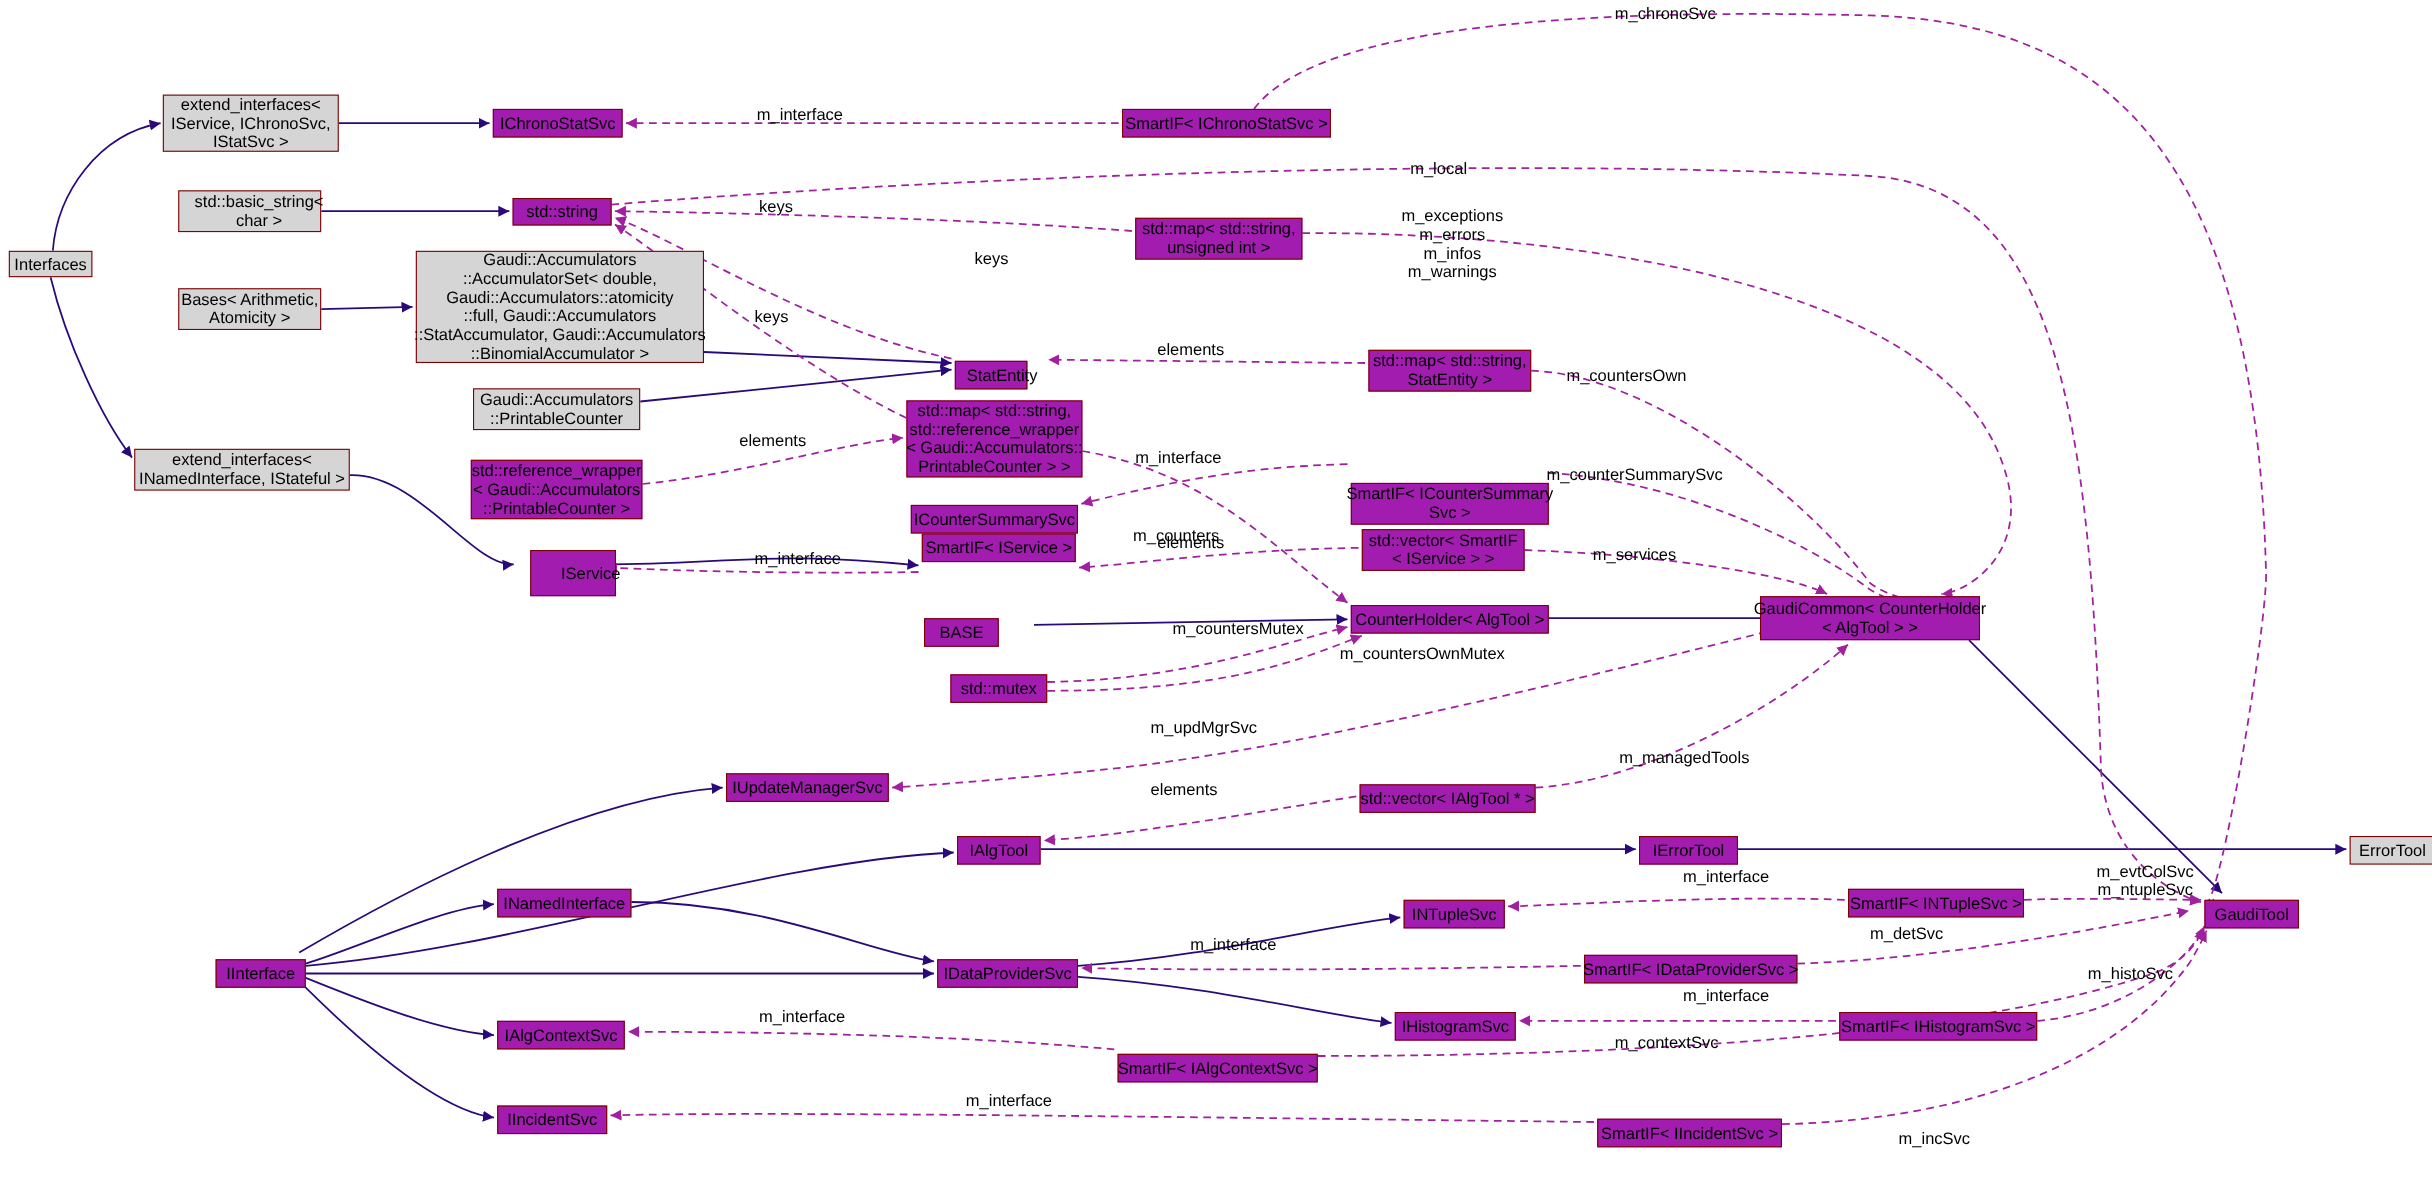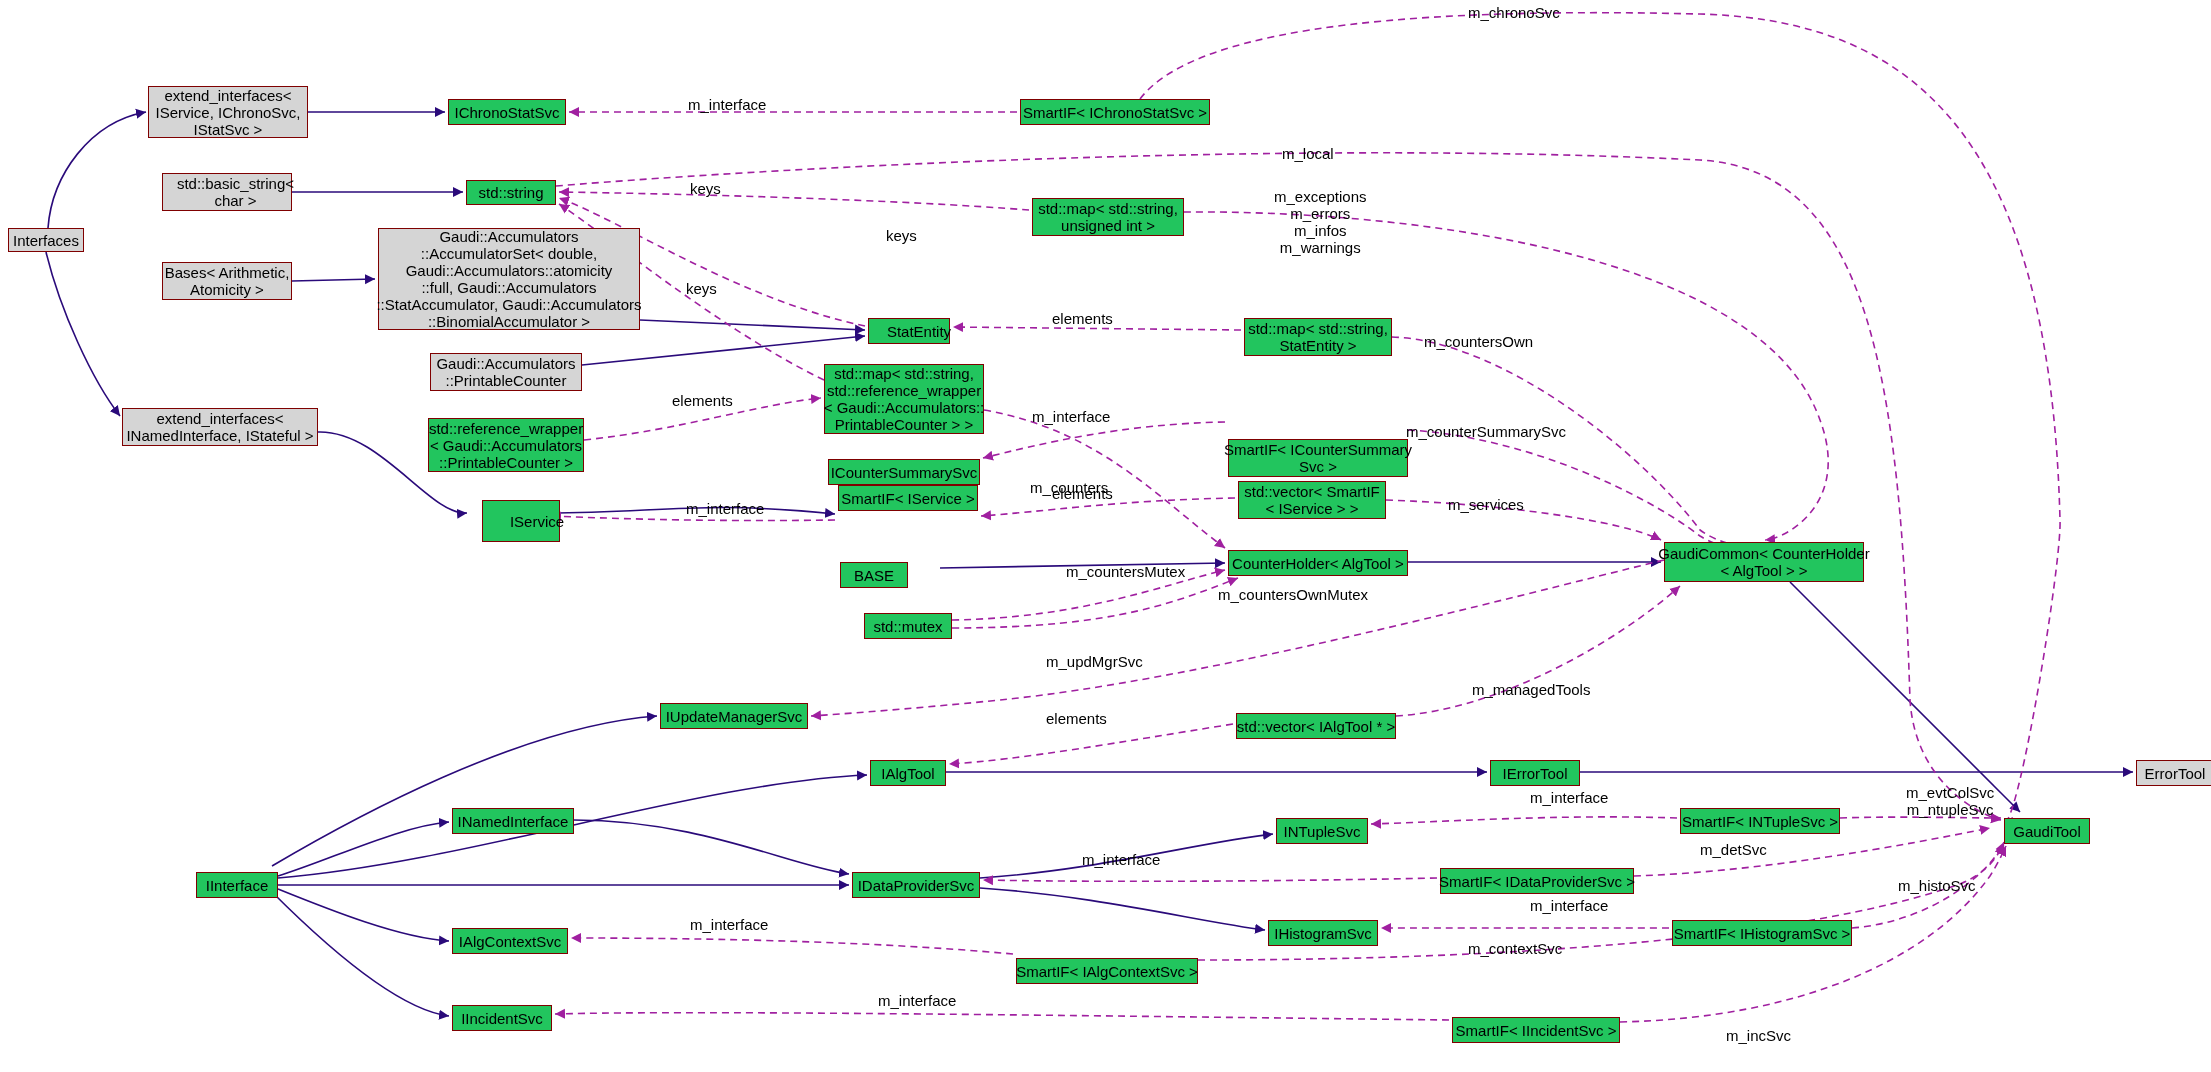--- a/index.html
+++ b/index.html
@@ -1,19 +1,19 @@
 <!DOCTYPE html>
 <html><head>
 <meta charset="utf-8">
 <style>
   html,body{margin:0;padding:0;background:#ffffff;}
   body{width:2211px;height:1072px;position:relative;font-family:"Liberation Sans",sans-serif;overflow:hidden;}
   #canvas{position:absolute;left:0;top:0;width:2211px;height:1072px;}
   svg.wires{position:absolute;left:0;top:0;width:2211px;height:1072px;pointer-events:none;}
-  .node{position:absolute;box-sizing:border-box;border:1px solid #7f0000;background:#22c55e;color:#000000;
+  .node{position:absolute;box-sizing:border-box;border:1px solid #7f0000;background:#a21caf;color:#000000;
         font-size:15px;line-height:17px;text-align:center;display:flex;align-items:center;justify-content:center;
         padding:1px 4px;white-space:pre;}
   .node.gray{background:#d5d5d5;border-color:#7f0000;}
   .edgelabel{position:absolute;font-size:15px;line-height:17px;color:#000000;white-space:pre;text-align:center;}
 </style>
 </head>
 <body>
 
 <div id="canvas">
 
@@ -154,21 +154,21 @@
     <div class="node" style="left: 1032px; top: 198px; width: 152px; height: 38px;">std::map&lt; std::string,
 unsigned int &gt;</div>
     <div class="node gray" style="left: 162px; top: 262px; width: 130px; height: 38px;">Bases&lt; Arithmetic,
 Atomicity &gt;</div>
     <div class="node gray" style="left: 378px; top: 228px; width: 262px; height: 102px;">Gaudi::Accumulators
 ::AccumulatorSet&lt; double,
 Gaudi::Accumulators::atomicity
 ::full, Gaudi::Accumulators
 ::StatAccumulator, Gaudi::Accumulators
 ::BinomialAccumulator &gt;</div>
-    <div class="node" style="left: 868px; top: 318px; width: 82px; height: 26px; padding-left: 24px;">StatEntity</div>
+    <div class="node" style="left: 868px; top: 328px; width: 66px; height: 26px; padding-left: 24px;">StatEntity</div>
     <div class="node" style="left: 1244px; top: 318px; width: 148px; height: 38px;">std::map&lt; std::string,
 StatEntity &gt;</div>
     <div class="node gray" style="left: 430px; top: 353px; width: 152px; height: 38px;">Gaudi::Accumulators
 ::PrintableCounter</div>
     <div class="node" style="left: 824px; top: 364px; width: 160px; height: 70px;">std::map&lt; std::string,
 std::reference_wrapper
 &lt; Gaudi::Accumulators::
 PrintableCounter &gt; &gt;</div>
     <div class="node" style="left: 428px; top: 418px; width: 156px; height: 54px;">std::reference_wrapper
 &lt; Gaudi::Accumulators
@@ -177,21 +177,21 @@
 Svc &gt;</div>
     <div class="node" style="left: 828px; top: 459px; width: 152px; height: 26px;">ICounterSummarySvc</div>
     <div class="node" style="left: 1238px; top: 481px; width: 148px; height: 38px;">std::vector&lt; SmartIF
 &lt; IService &gt; &gt;</div>
     <div class="node" style="left: 482px; top: 500px; width: 78px; height: 42px; padding-left: 36px;">IService</div>
     <div class="node" style="left: 838px; top: 485px; width: 140px; height: 26px;">SmartIF&lt; IService &gt;</div>
     <div class="node gray" style="left: 122px; top: 408px; width: 196px; height: 38px;">extend_interfaces&lt;
 INamedInterface, IStateful &gt;</div>
     <div class="node" style="left: 840px; top: 562px; width: 68px; height: 26px;">BASE</div>
     <div class="node" style="left: 1228px; top: 550px; width: 180px; height: 26px;">CounterHolder&lt; AlgTool &gt;</div>
-    <div class="node" style="left: 1664px; top: 542px; width: 200px; height: 40px;">GaudiCommon&lt; CounterHolder
+    <div class="node" style="left: 1600px; top: 542px; width: 200px; height: 40px;">GaudiCommon&lt; CounterHolder
 &lt; AlgTool &gt; &gt;</div>
     <div class="node" style="left: 864px; top: 613px; width: 88px; height: 26px;">std::mutex</div>
     <div class="node" style="left: 660px; top: 703px; width: 148px; height: 26px;">IUpdateManagerSvc</div>
     <div class="node" style="left: 1236px; top: 713px; width: 160px; height: 26px;">std::vector&lt; IAlgTool * &gt;</div>
     <div class="node" style="left: 870px; top: 760px; width: 76px; height: 26px;">IAlgTool</div>
     <div class="node" style="left: 1490px; top: 760px; width: 90px; height: 26px;">IErrorTool</div>
     <div class="node gray" style="left: 2136px; top: 760px; width: 78px; height: 26px;">ErrorTool</div>
     <div class="node" style="left: 452px; top: 808px; width: 122px; height: 26px;">INamedInterface</div>
     <div class="node" style="left: 1276px; top: 818px; width: 92px; height: 26px;">INTupleSvc</div>
     <div class="node" style="left: 1680px; top: 808px; width: 160px; height: 26px;">SmartIF&lt; INTupleSvc &gt;</div>

